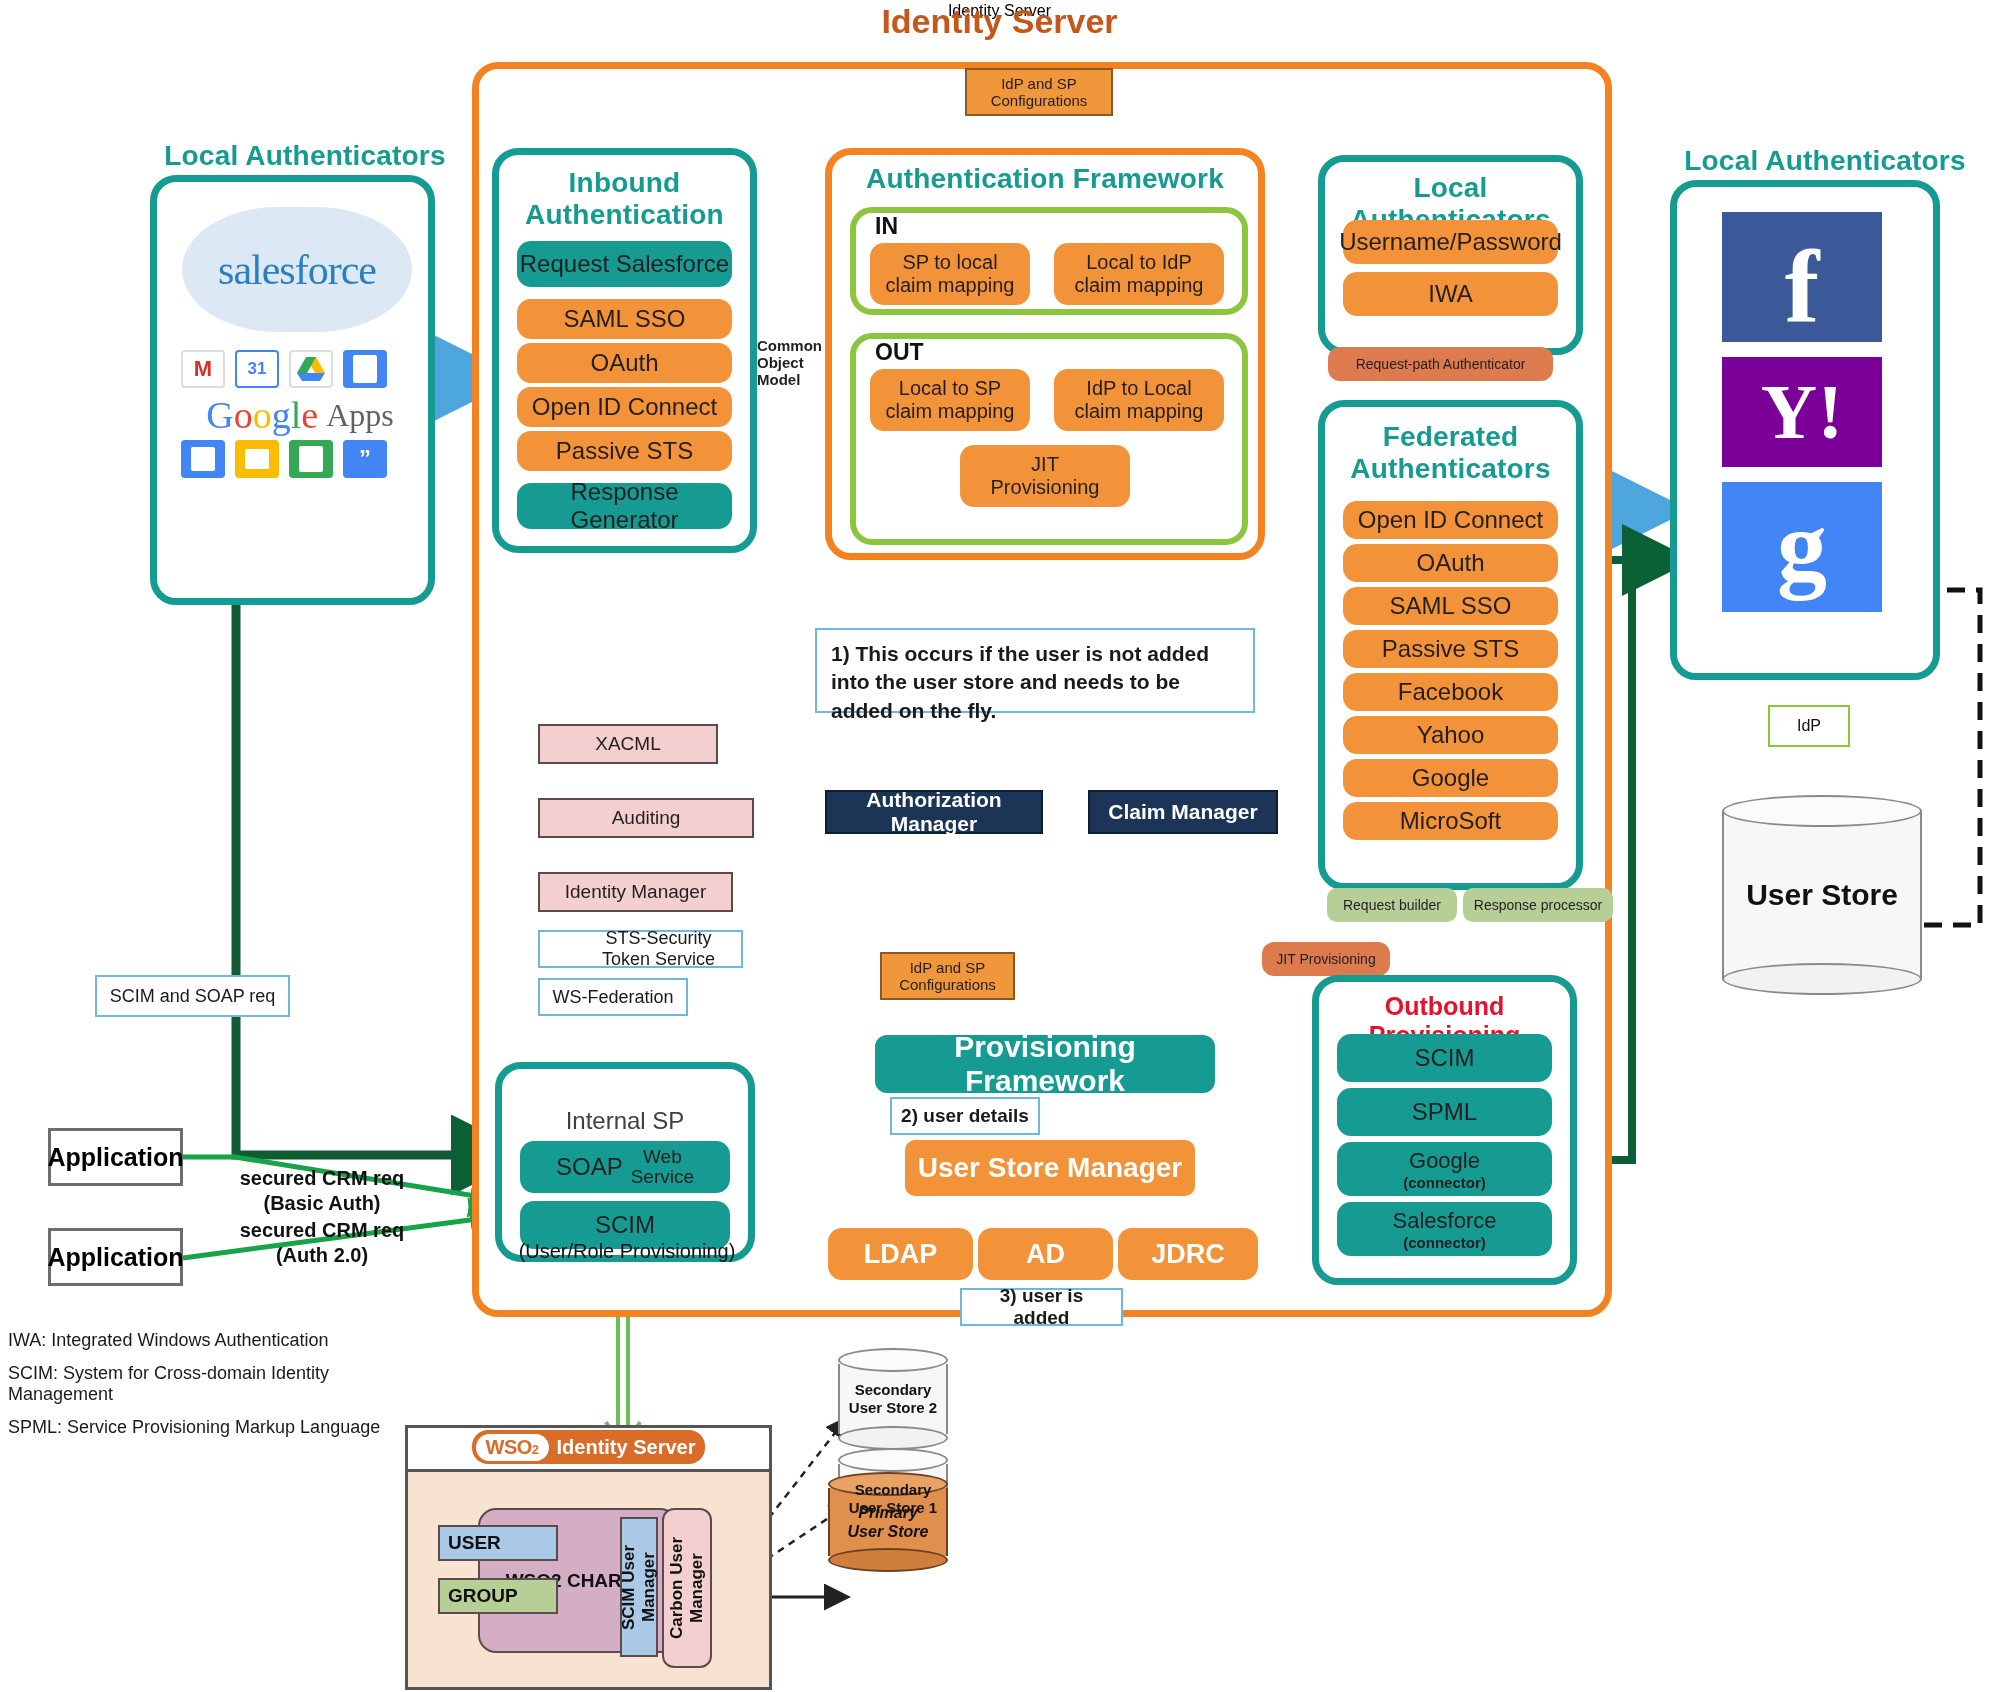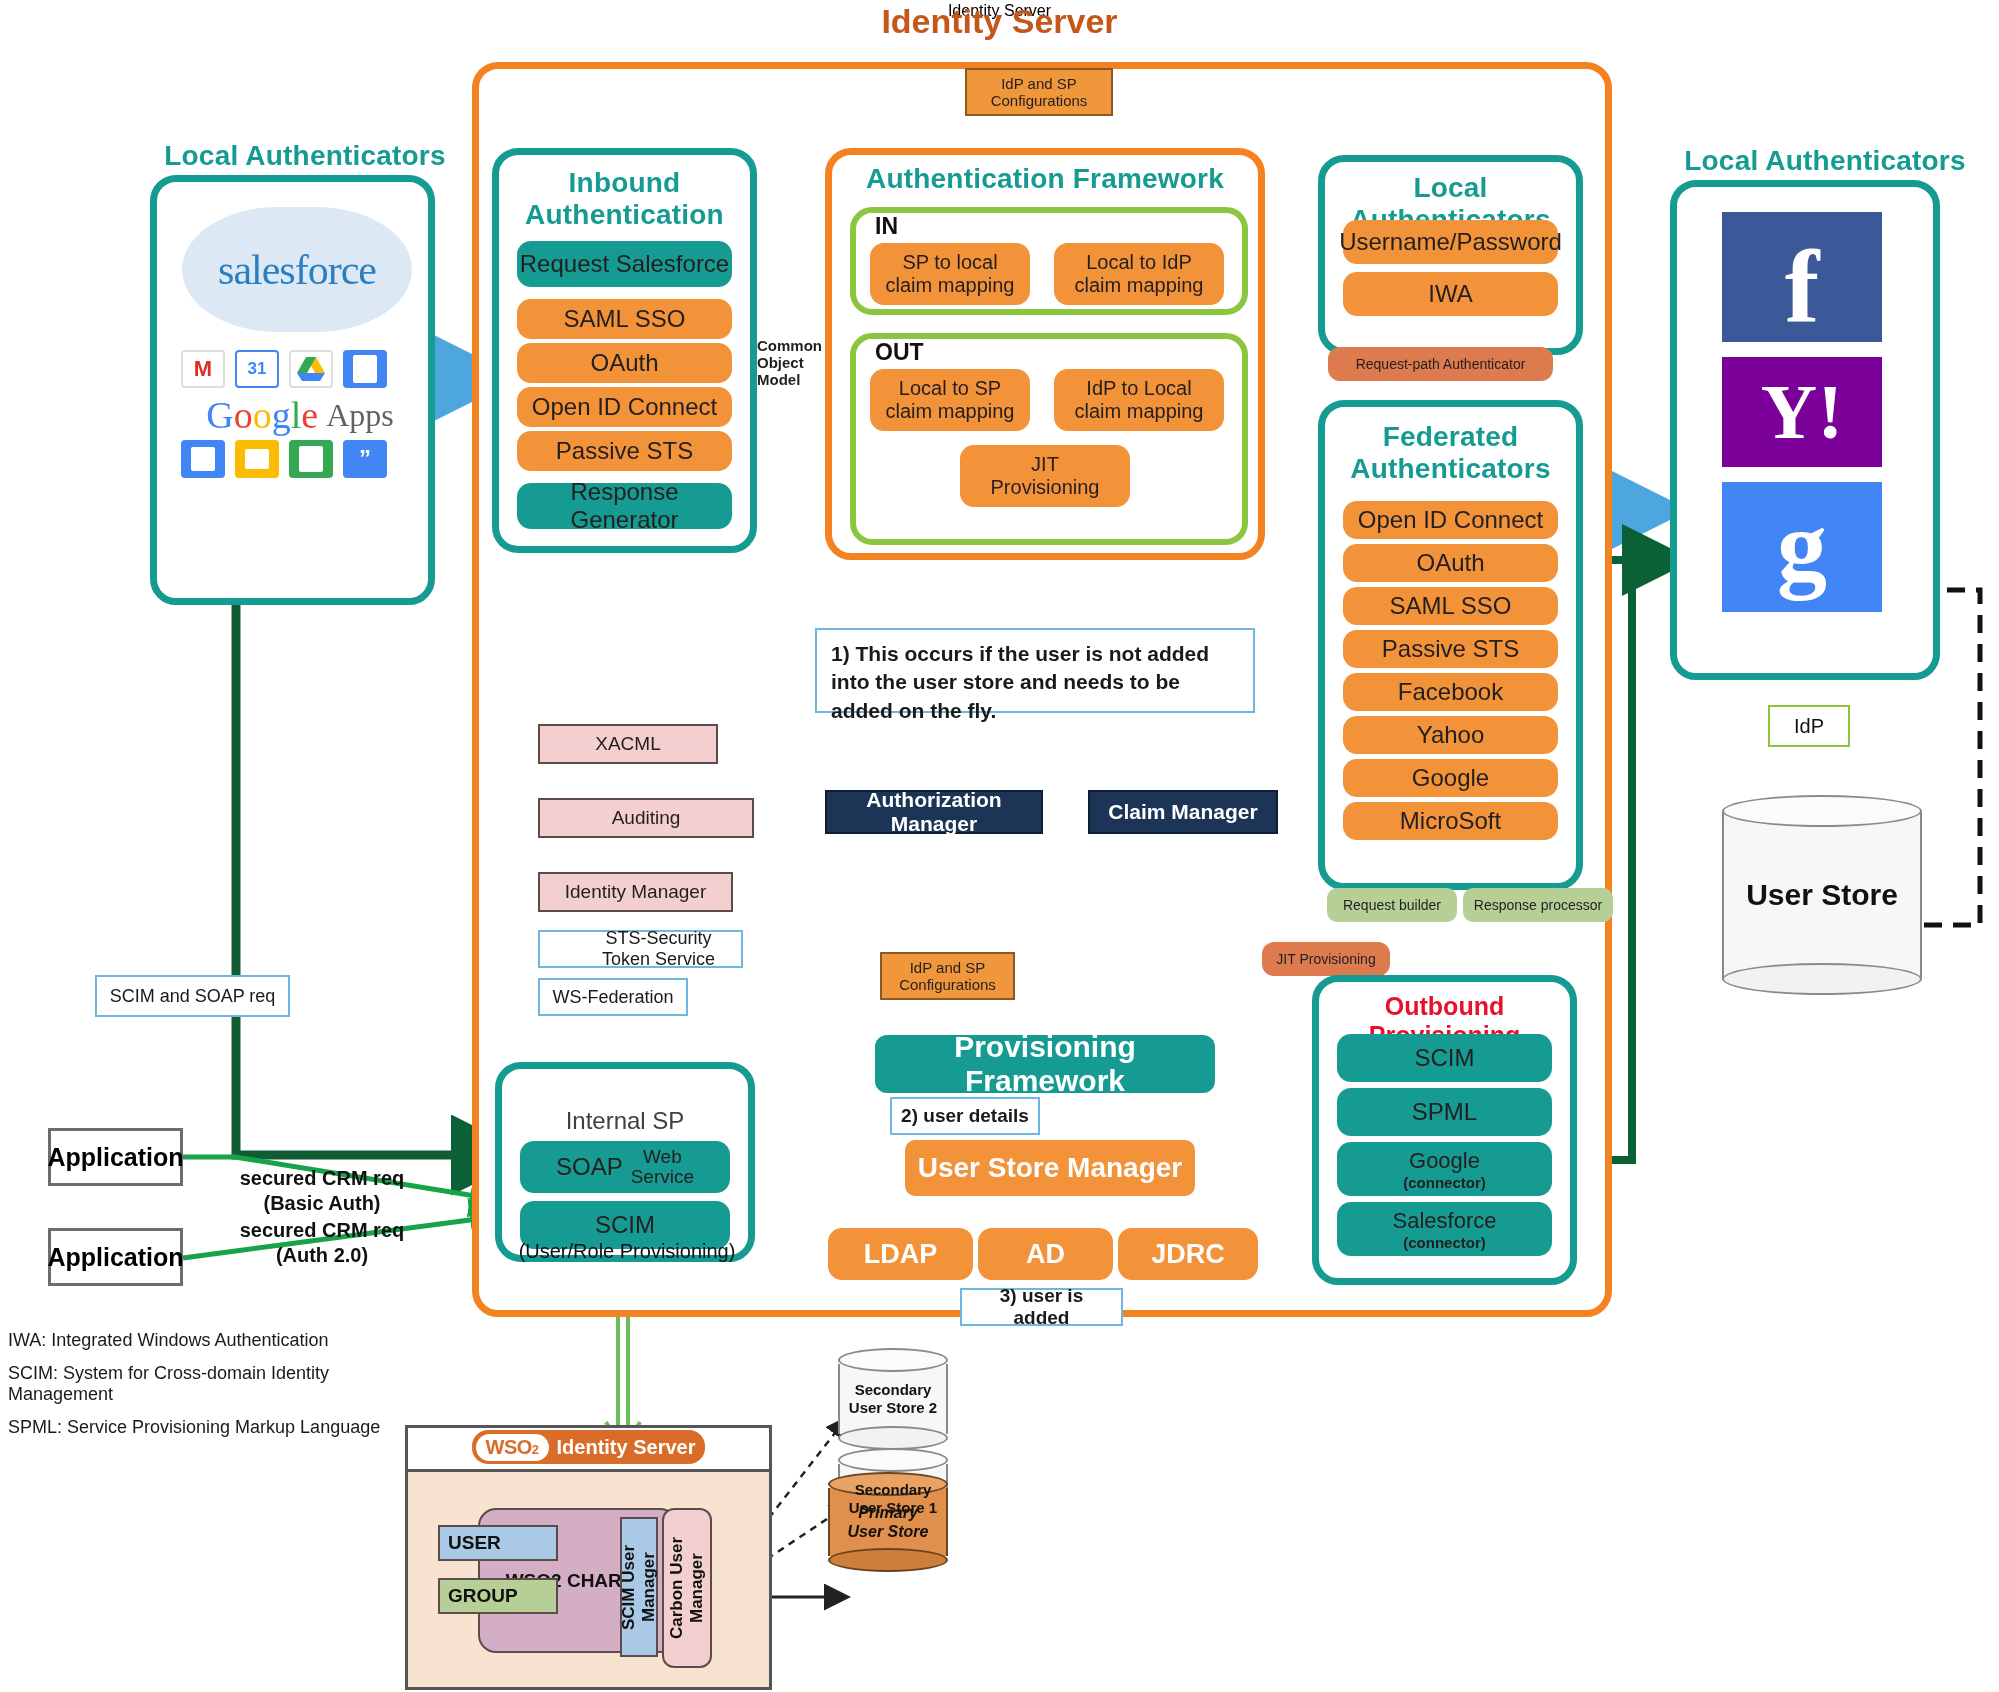--- a/index.html
+++ b/index.html
@@ -326,21 +326,21 @@
   <div class="abs ctr" style="left:45px; top:25px; width:160px; height:130px; background:#3b5998;">
     <span style="color:#fff; font-family:'Liberation Serif', serif; font-size:104px; font-weight:bold; line-height:1; margin-top:18px;">f</span>
   </div>
   <div class="abs ctr" style="left:45px; top:170px; width:160px; height:110px; background:#7b0099;">
     <span style="color:#fff; font-family:'Liberation Serif', serif; font-size:78px; font-weight:bold; line-height:1;">Y!</span>
   </div>
   <div class="abs ctr" style="left:45px; top:295px; width:160px; height:130px; background:#4285f4;">
     <span style="color:#fff; font-family:'Liberation Serif', serif; font-size:100px; font-weight:bold; line-height:1;">g</span>
   </div>
 </div>
-<div class="abs ctr" style="left:1768px; top:705px; width:82px; height:42px; border:2px solid #8cc63f; background:#fff; font-size:20px; color:#111;">IdP</div>
+<div class="abs ctr" style="left:1768px; top:705px; width:82px; height:42px; border:2px solid #8cc63f; background:#fff; font-size:16px; color:#111;">IdP</div>
 
 <div class="cyl" style="left:1722px; top:795px; width:200px; height:200px;">
   <div class="body"></div>
     <div class="top"></div>
     <div class="bot"></div>
   <div class="lbl" style="font-size:30px; color:#111;">User Store</div>
 </div>
 
 <div class="abs note-box" style="left:815px; top:628px; width:440px; height:85px;">1) This occurs if the user is not added into the user store and needs to be added on the fly.</div>
 

